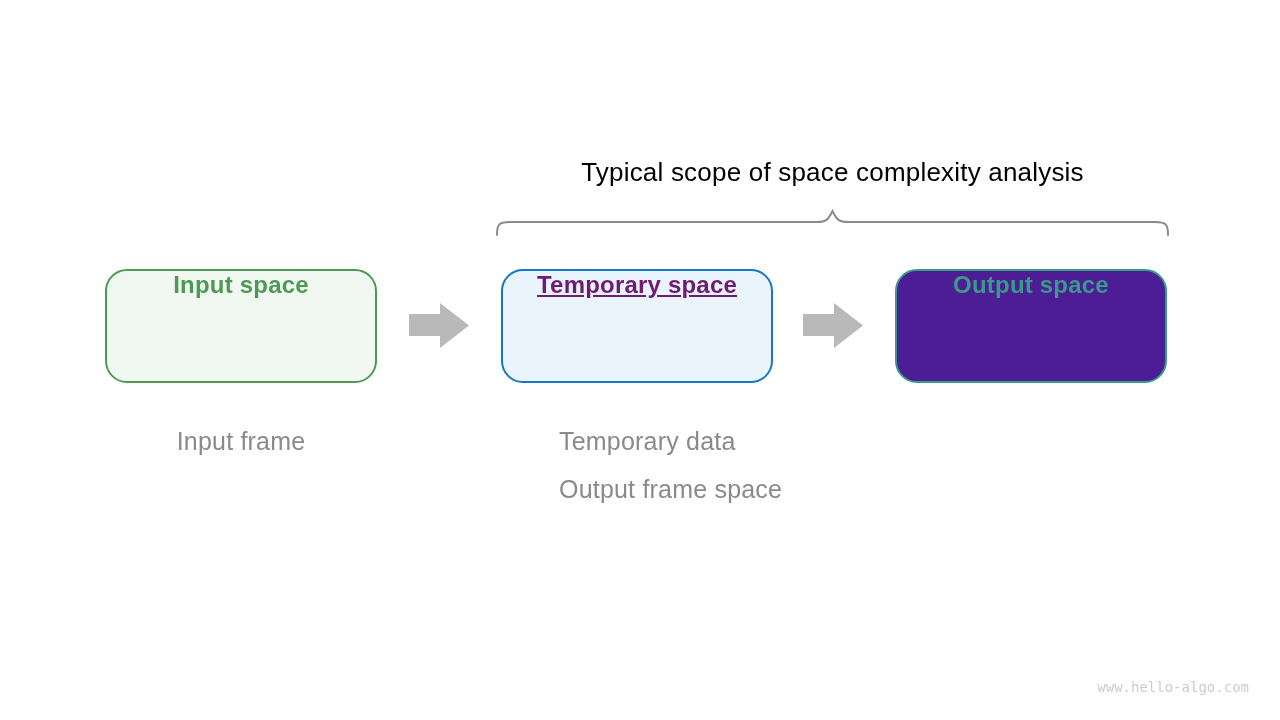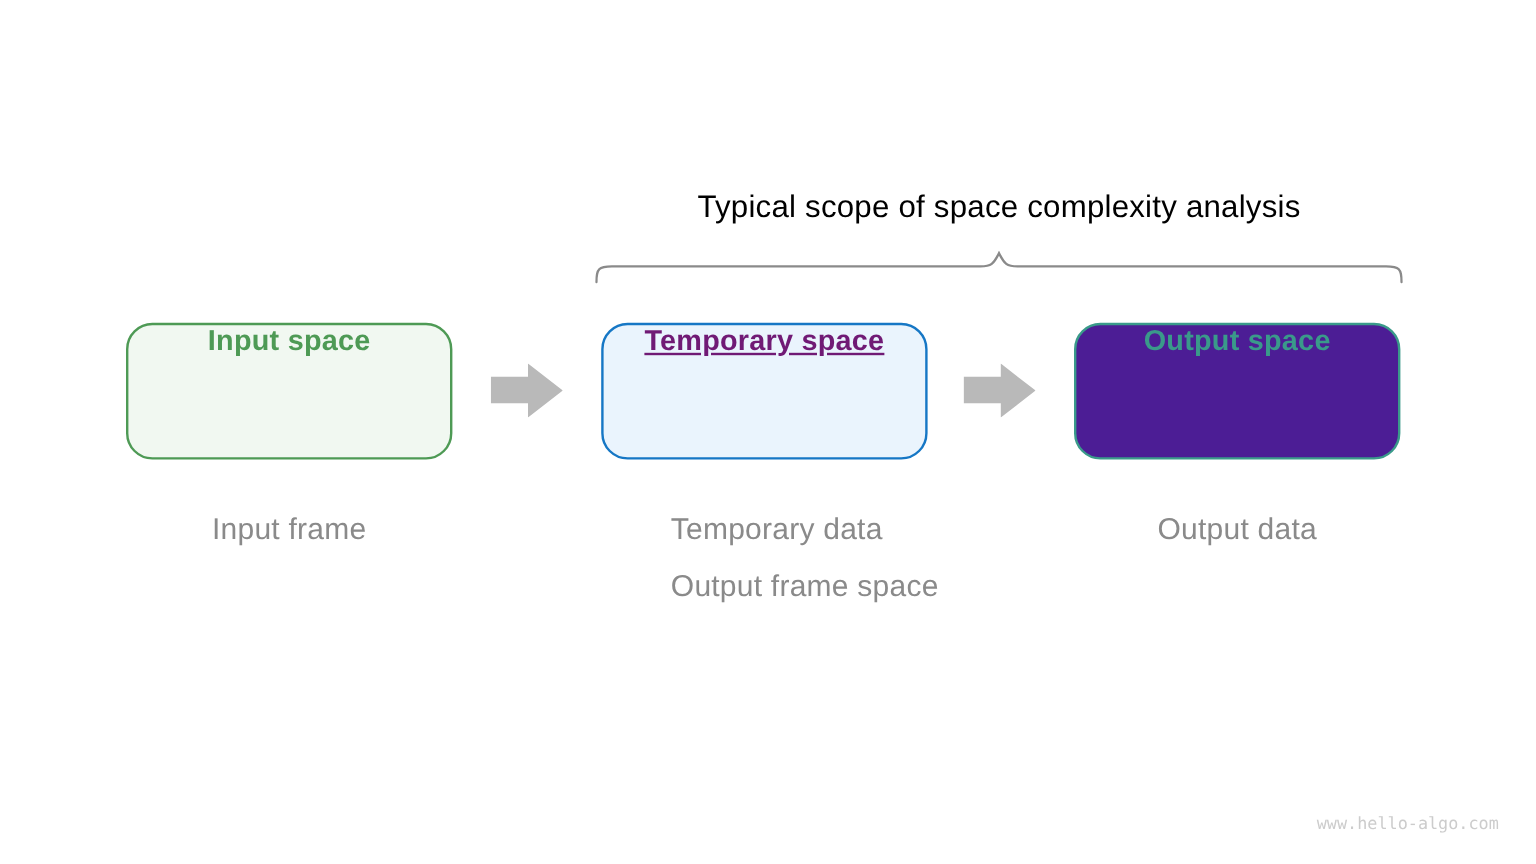--- a/index.html
+++ b/index.html
@@ -86,17 +86,16 @@
     <span>Output space</span>
   </div>
 
   <div class="caption caption-input">Input frame</div>
 
   <div class="caption caption-temp">
     <div class="line">Temporary data</div>
     <div class="line">Output frame space</div>
   </div>
 
-  <div class="caption caption-output">Output data</div>
 
   <div class="watermark">www.hello-algo.com</div>
 
 </div>
 
 </body></html>

